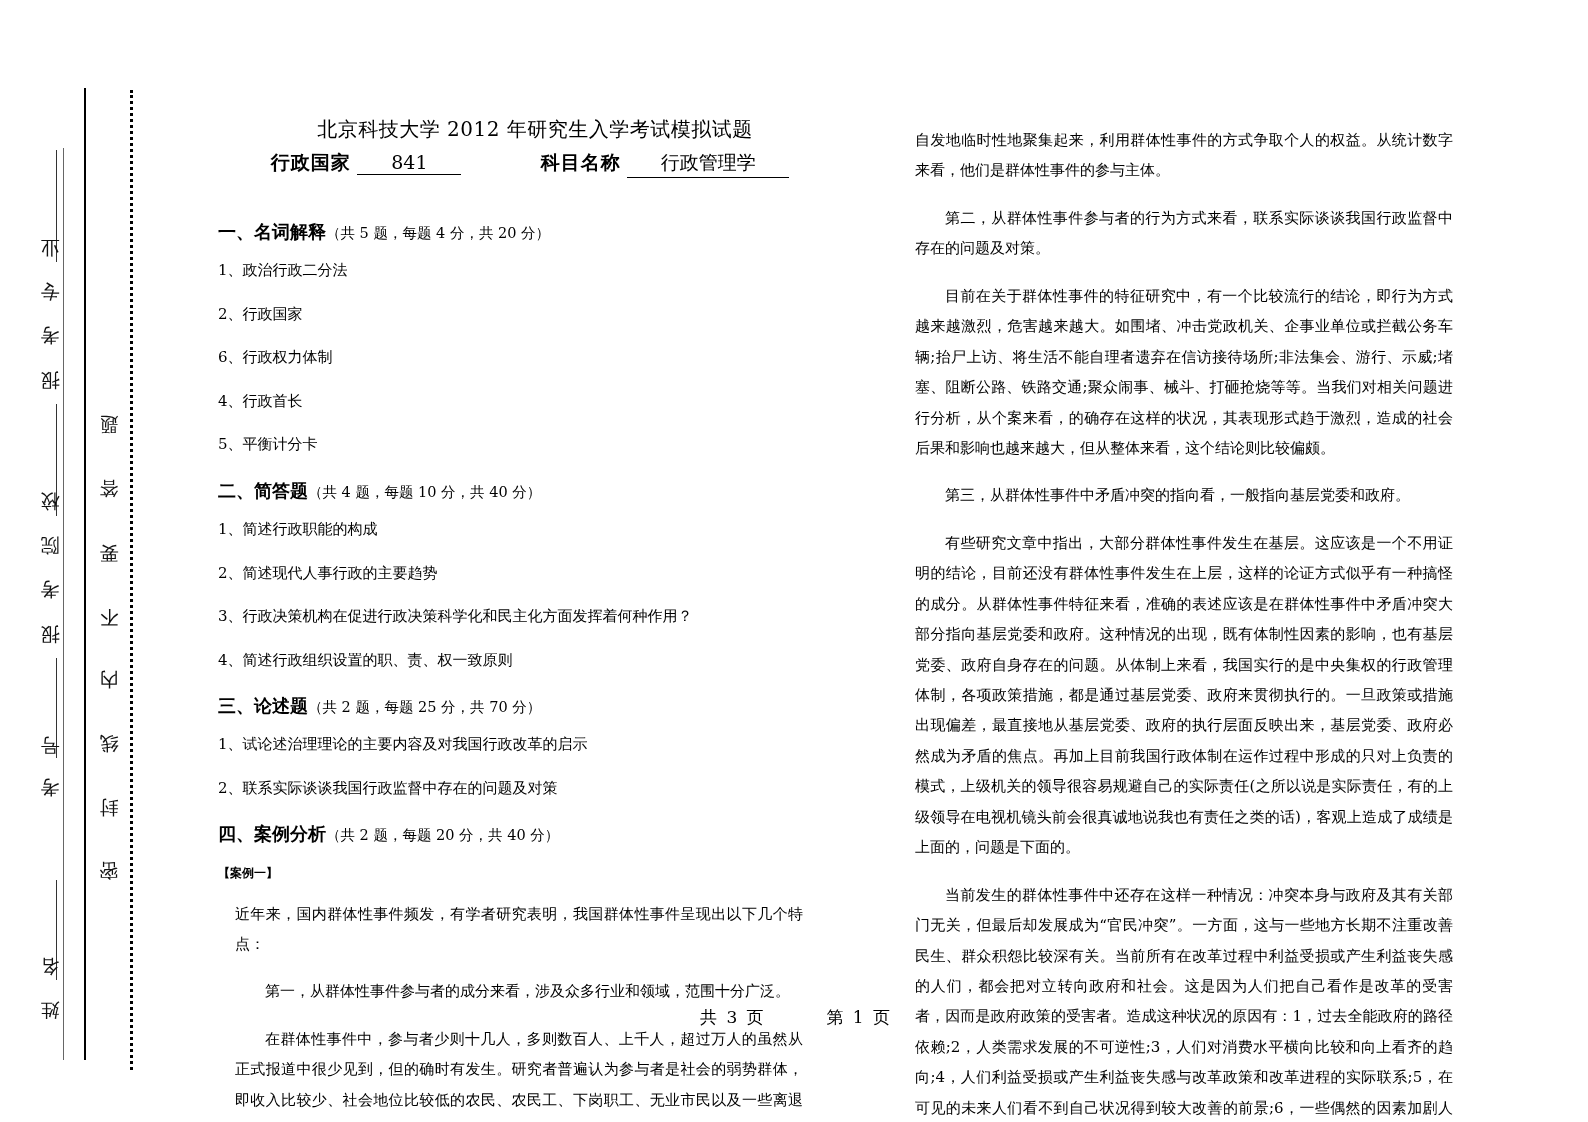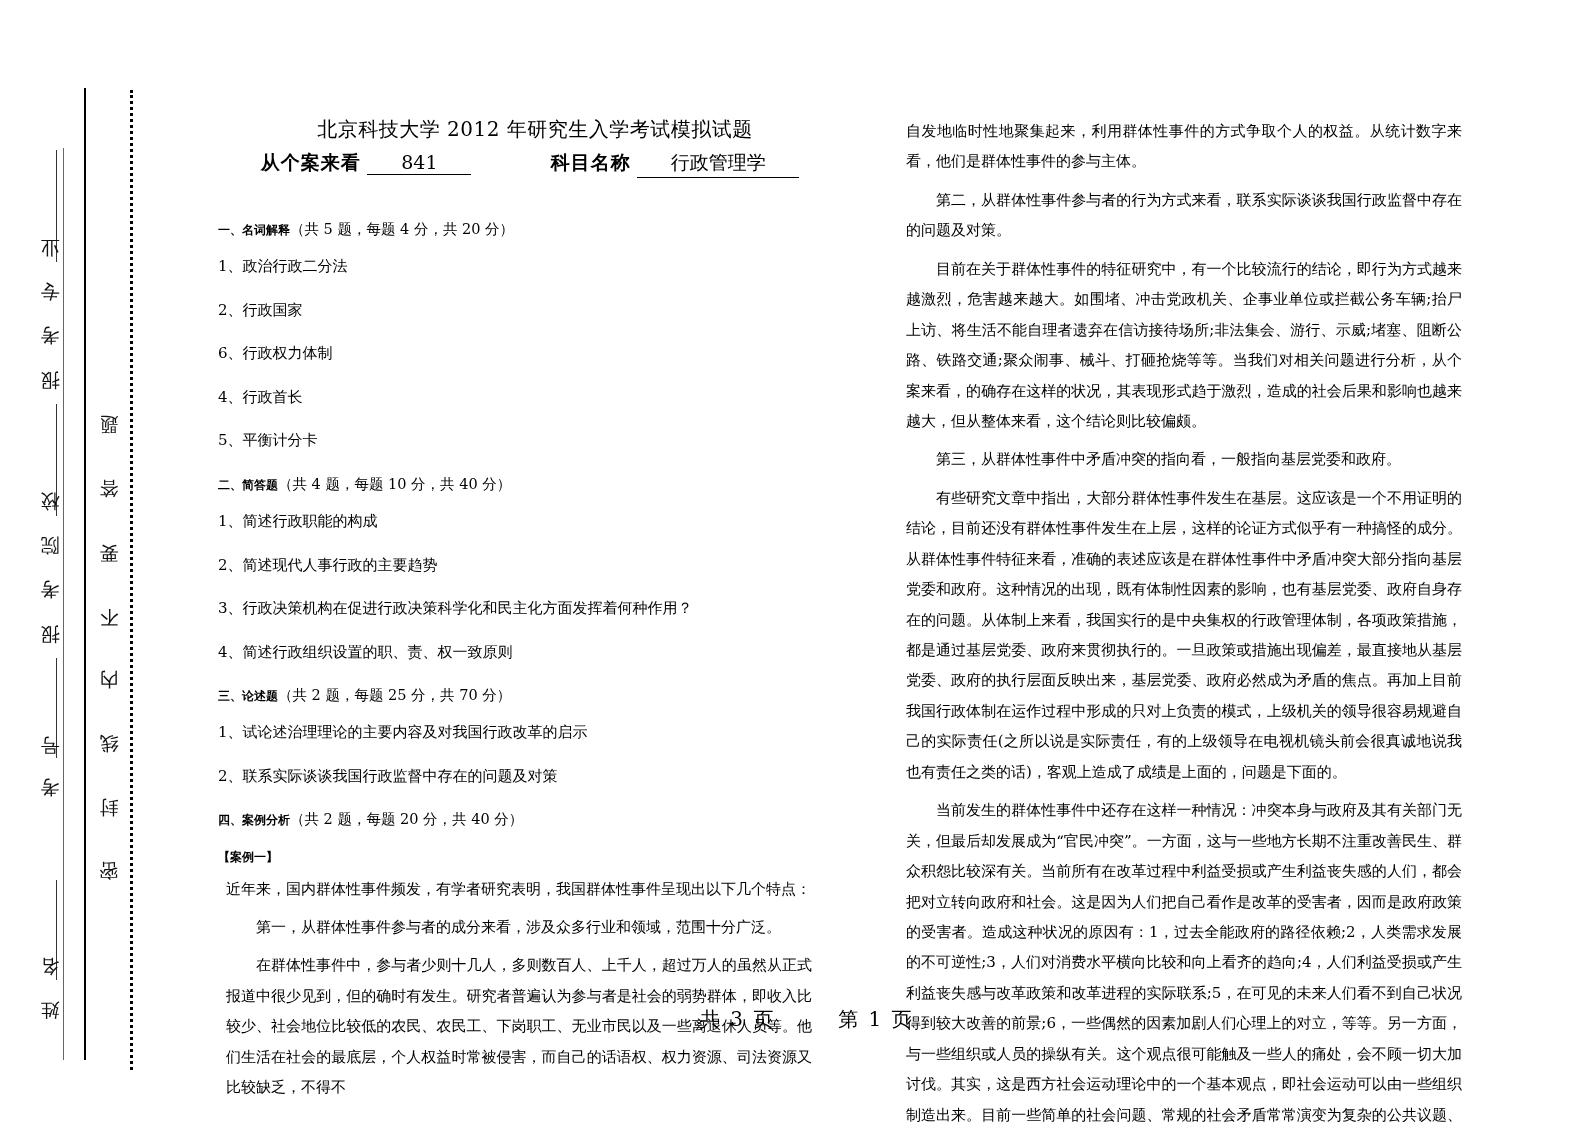--- a/index.html
+++ b/index.html
@@ -101,48 +101,48 @@
     top: 108px;
   }
   .col-left  { left: 218px; width: 602px; }
   .col-right { left: 898px; width: 572px; }
 
   .sec-head {
     font-size: 15.5px;
     margin: 0 0 14px 0;
     line-height: 1.5;
   }
-  .sec-head .bold { font-weight: bold; font-size: 12px; }
+  .sec-head .bold { font-weight: bold; font-size: 18px; }
   .sec-head .paren { font-weight: normal; font-size: 14.5px; }
 
   .q-item {
     font-size: 15px;
     margin: 0 0 21px 0;
     line-height: 1.5;
   }
   .case-label {
     font-size: 12px;
     font-weight: bold;
     margin: 0 0 8px 0;
   }
   .para {
     font-size: 15px;
     line-height: 2.03;
-    margin: 8px;
+    margin: 17px;
     text-align: justify;
     text-justify: inter-ideograph;
   }
   .para.indent { text-indent: 2em; }
 
   
   .footer {
     position: absolute;
     left: 700px;
     top: 1006px;
-    font-size: 20px;
+    font-size: 17px;
     letter-spacing: 2px;
   }
   .footer .seg { display: inline-block; }
   .footer .sep { display: inline-block; width: 46px; }
 </style>
 </head>
 <body>
 
 <div id="page">
 
@@ -160,21 +160,21 @@
   <div class="vtext" style="left:36px; top:758px;">考 号</div>
 
   <div class="vrule" style="top:880px;height:100px;"></div>
   <div class="vtext" style="left:36px; top:980px;">姓 名</div>
 
   <div class="vtext" style="left:95px; top:428px; letter-spacing:21px;">密 封 线 内 不 要 答 题</div>
 
   <div class="doc-title">北京科技大学 2012 年研究生入学考试模拟试题</div>
 
   <div class="subject-row">
-    <span class="label">从个案来看</span>
+    <span class="label">行政国家</span>
     <span class="blank-underline code-blank">841</span>
     <span class="gap-wide"></span>
     <span class="label">科目名称</span>
     <span class="blank-underline name-blank">行政管理学</span>
   </div>
 
   <div class="col col-left">
 
     <div style="height:110px"></div>
 

